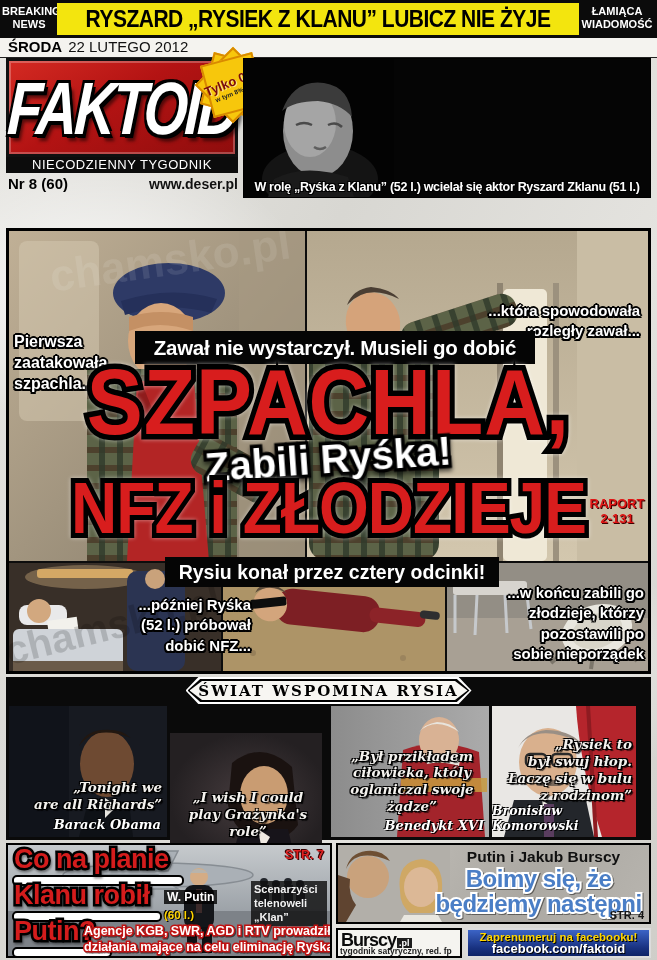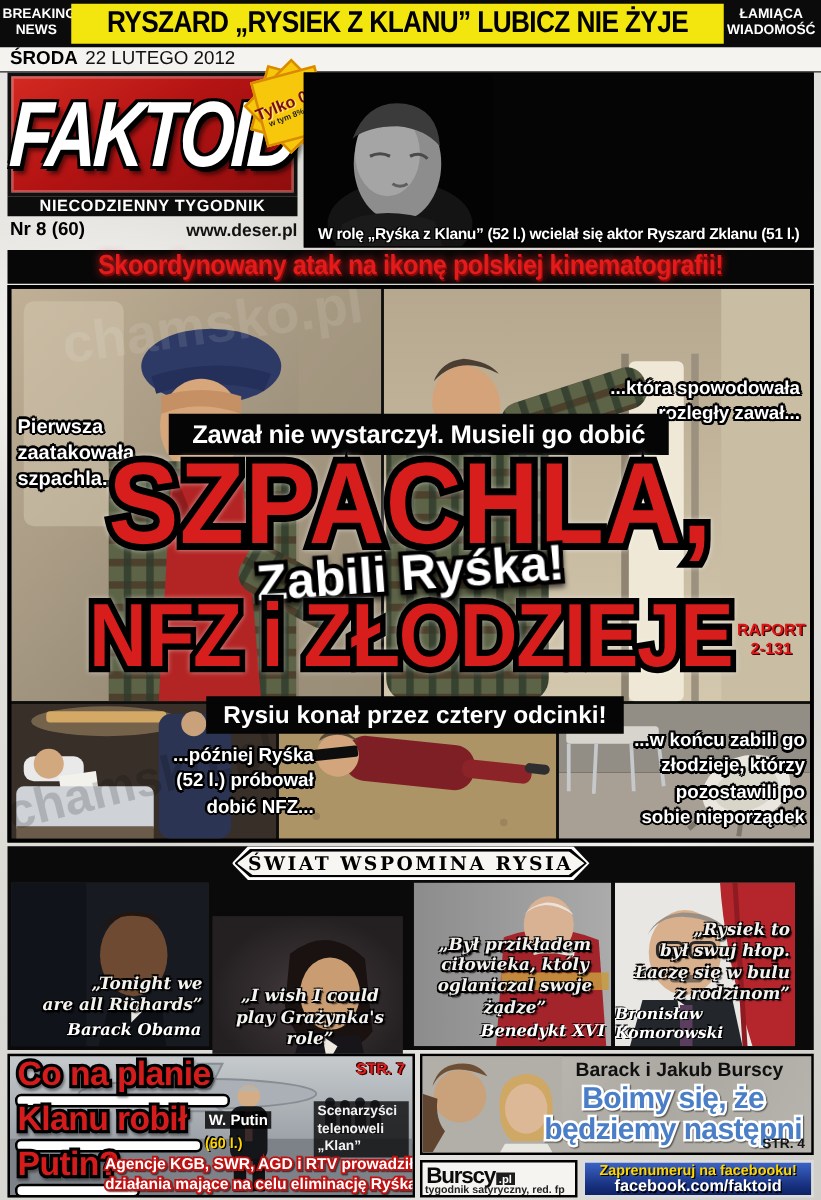--- a/index.html
+++ b/index.html
@@ -28,21 +28,21 @@
   #datebar{left:0;top:38px;width:657px;height:20px;background:#f4f3ef;border-bottom:1px solid #222;}
   #datebar .d1{font-weight:900;font-size:15px;color:#000;margin-left:8px;}
   #datebar .d2{font-weight:400;font-size:15px;color:#111;margin-left:6px;}
   
   #logobox{left:6px;top:58px;width:232px;height:99px;border:3px solid #101010;
     background:linear-gradient(150deg,#d42a22 0%,#b31313 45%,#8f0d0d 100%);
     display:flex;align-items:center;justify-content:center;box-shadow:inset 0 0 0 2px rgba(255,255,255,.25);}
   #logobox .logo{font-style:italic;font-weight:900;font-size:57px;letter-spacing:-3px;color:#fff;
     transform:scaleY(1.3) skewX(-4deg);
     text-shadow:-2px -2px 0 #000,2px -2px 0 #000,-2px 2px 0 #000,3px 3px 0 #000,5px 5px 3px rgba(0,0,0,.55);}
-  #tagline{left:6px;top:157px;width:232px;height:16px;background:#0c0c0c;color:#fff;font-weight:700;font-size:13px;letter-spacing:.5px;text-align:center;line-height:16px;}
+  #tagline{left:6px;top:157px;width:232px;height:16px;background:#0c0c0c;color:#fff;font-weight:400;font-size:13px;letter-spacing:.5px;text-align:center;line-height:16px;}
   #issuerow{left:6px;top:173px;width:232px;height:22px;}
   #issue{left:2px;top:2px;font-weight:900;font-size:15px;color:#000;}
   #website{right:0;top:3px;font-weight:900;font-size:14px;color:#111;}
   
   #burst{left:196px;top:48px;width:74px;height:74px;}
   #burst .sq{position:absolute;inset:10px;background:#f7c70c;border:2px solid #d98a00;}
   #burst .sq.r1{transform:rotate(15deg);} #burst .sq.r2{transform:rotate(45deg);} #burst .sq.r3{transform:rotate(75deg);}
   #burst .btxt{position:absolute;inset:0;display:flex;flex-direction:column;align-items:center;justify-content:center;transform:rotate(-22deg);}
   #burst .b1{font-weight:900;font-size:13px;color:#7a0c0c;text-shadow:1px 1px 0 rgba(255,255,255,.5);}
   #burst .b2{font-weight:700;font-size:6.5px;color:#222;}
@@ -169,23 +169,20 @@
       <ellipse cx="66" cy="64" rx="26" ry="34" fill="#a5a5a5"></ellipse>
       <path d="M38 52 Q50 20 80 24 Q106 28 108 58 Q96 44 74 42 Q50 42 38 52 Z" fill="#3b3b3b"></path>
       <path d="M52 66 q8 -4 16 0" stroke="#4a4a4a" stroke-width="2.5" fill="none"></path>
       <path d="M84 66 q8 -4 14 2" stroke="#4a4a4a" stroke-width="2.5" fill="none"></path>
       <path d="M70 88 q6 4 12 0" stroke="#5f5f5f" stroke-width="2.5" fill="none"></path>
       <path d="M30 120 Q60 104 104 118 L110 138 L24 138 Z" fill="#1b1b1b"></path>
     </svg>
     <div id="hq-cap" class="abs">W rolę „Ryśka z Klanu” (52 l.) wcielał się aktor Ryszard Zklanu (51 l.)</div>
   </div>
 
-  <div id="leadbar" class="abs">
-    <span>Skoordynowany atak na ikonę polskiej kinematografii!</span>
-  </div>
 
   <div id="montage" class="abs">
 
     <svg id="ph-worker" class="ph" viewBox="0 0 296 330">
       <defs>
         <pattern id="plaid" width="18" height="18" patternUnits="userSpaceOnUse">
           <rect width="18" height="18" fill="#5c6347"></rect>
           <rect width="18" height="6" fill="#4a3b28" opacity=".85"></rect>
           <rect width="6" height="18" fill="#2f3a2a" opacity=".8"></rect>
         </pattern>
@@ -423,21 +420,21 @@
   <div id="burscy" class="abs">
     <svg class="abs" style="left:0;top:0" width="112" height="77" viewBox="0 0 112 77">
       <rect width="112" height="77" fill="#b2afa9"></rect>
       <circle cx="30" cy="32" r="21" fill="#c9a27c"></circle>
       <path d="M8 24 Q18 2 52 16 Q44 4 28 6 Q12 8 8 24 Z" fill="#6e4f33"></path>
       <path d="M12 34 Q10 50 18 60 L8 77 L0 77 L0 30 Z" fill="#5f4430"></path>
       <path d="M62 46 Q58 16 84 14 Q106 16 104 46 Q104 62 94 68 L72 68 Q62 60 62 46 Z" fill="#cfa865"></path>
       <ellipse cx="83" cy="42" rx="17" ry="20" fill="#dcb896"></ellipse>
       <path d="M66 70 L100 70 L104 77 L62 77 Z" fill="#e8e6e0"></path>
     </svg>
-    <div id="bnames" class="abs">Barack i Jakub Burscy</div>
+    <div id="bnames" class="abs">Putin i Jakub Burscy</div>
     <div id="bq1" class="st bq" data-text="Boimy się, że">Boimy się, że</div>
     <div id="bq2" class="st bq" data-text="będziemy następni">będziemy następni</div>
     <div id="bstr" class="abs">STR. 4</div>
   </div>
 
   <div id="chamsko" class="abs">
     <div class="row">
       <span class="nm">Burscy</span>
       <span class="pl">.pl</span>
     </div>

